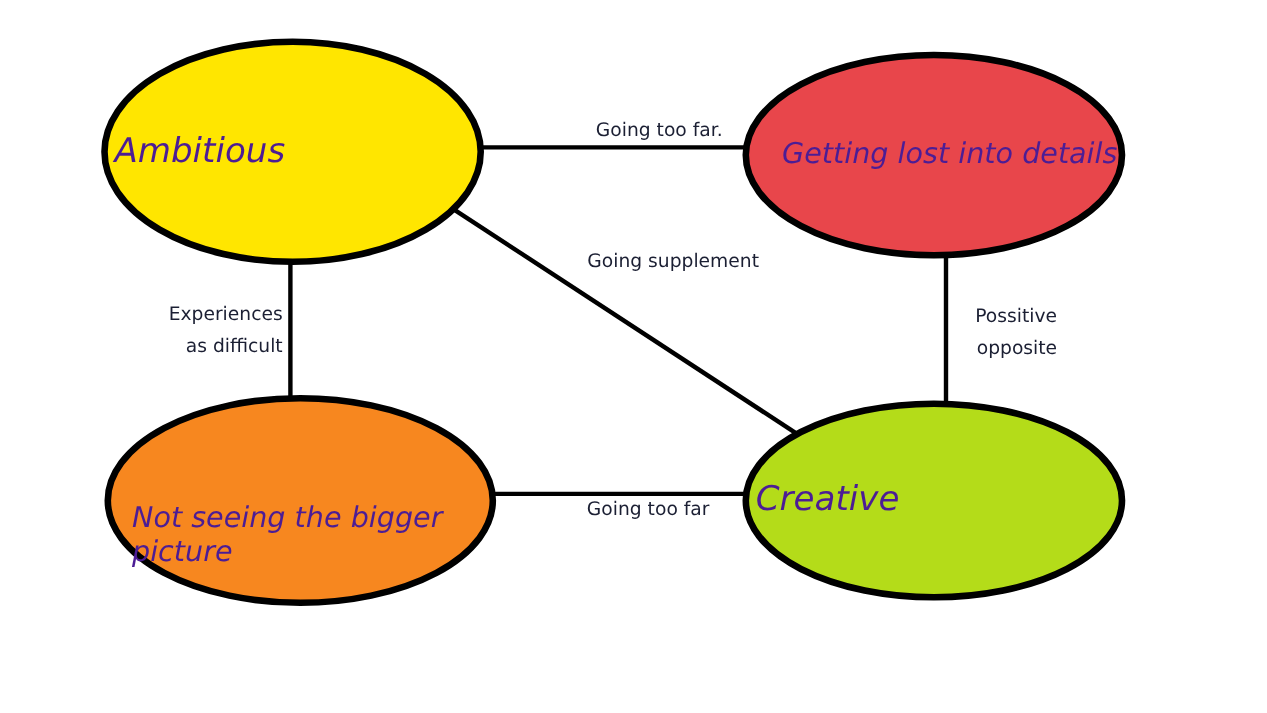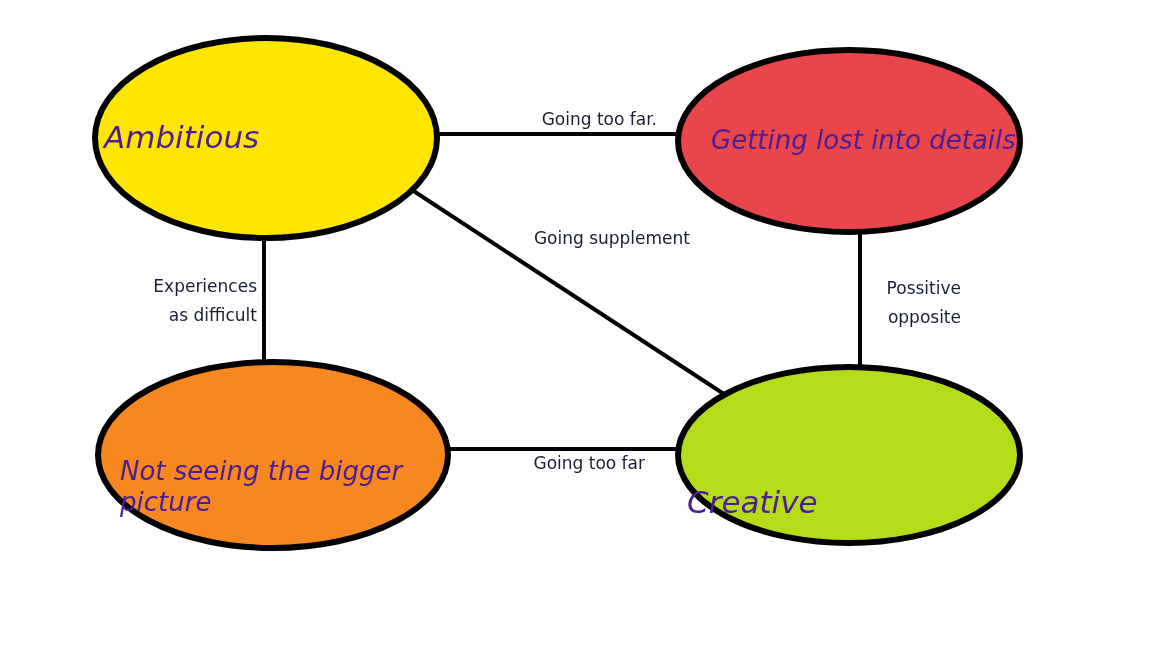--- a/index.html
+++ b/index.html
@@ -74,21 +74,21 @@
         <ellipse cx="273" cy="455" rx="175" ry="93" fill="#F7871F" stroke="#000000" stroke-width="6"></ellipse>
         <ellipse cx="849" cy="455" rx="171" ry="88" fill="#B4DC19" stroke="#000000" stroke-width="6"></ellipse>
       </g>
   </svg>
 
   <div id="node-labels">
       <div class="node-label big" style="width: 324px; left: 104px; top: 119px;">Ambitious</div>
       <div class="node-label med" style="width: 324px; left: 711px; top: 125px;">Getting lost into details</div>
       <div class="node-label med" style="width: 332px; left: 120px; top: 423.5px; margin-top: 32px;">Not seeing the bigger
 picture</div>
-      <div class="node-label big" style="width: 324px; left: 687px; top: 436px; margin-top: 48px;">Creative</div>
+      <div class="node-label big" style="width: 324px; left: 687px; top: 436px;">Creative</div>
     </div>
   <div id="edge-labels">
       <div class="edge-label left" style="left: 497px; top: 105px; width: 160px;">Going too far.</div>
       <div class="edge-label left" style="left: 500px; top: 224px; width: 190px;">Going supplement</div>
       <div class="edge-label left" style="left: 127px; top: 251px; width: 130px; margin-top: 21px;">Experiences
 as difficult</div>
       <div class="edge-label left" style="left: 841px; top: 274px; width: 120px;">Possitive
 opposite</div>
       <div class="edge-label left" style="left: 485px; top: 449px; width: 160px;">Going too far</div>
     </div>

